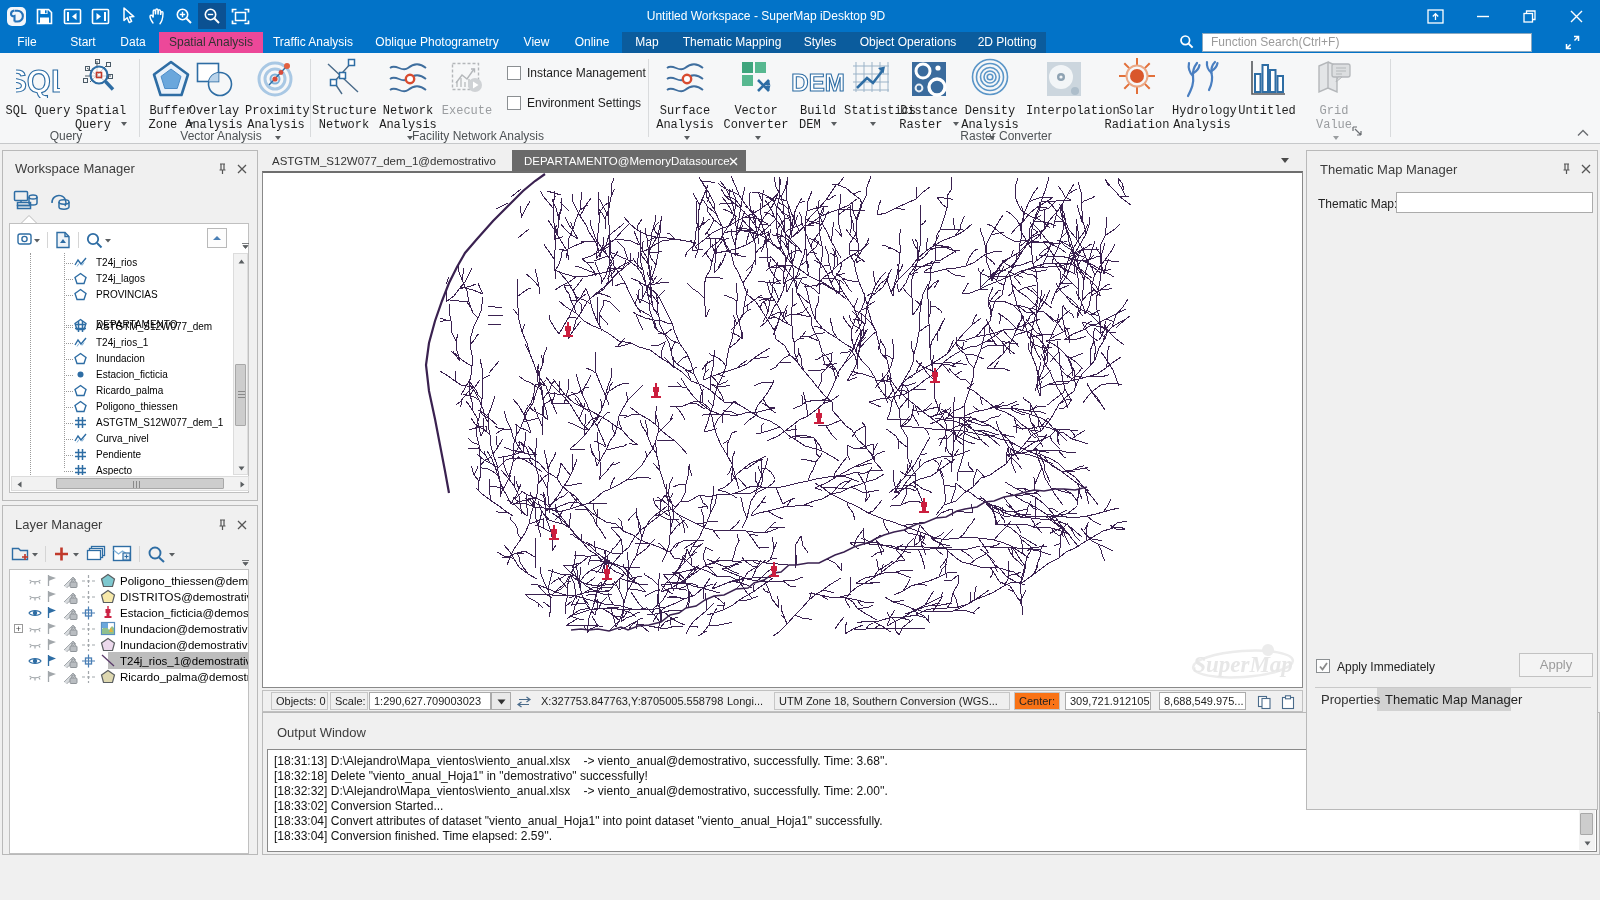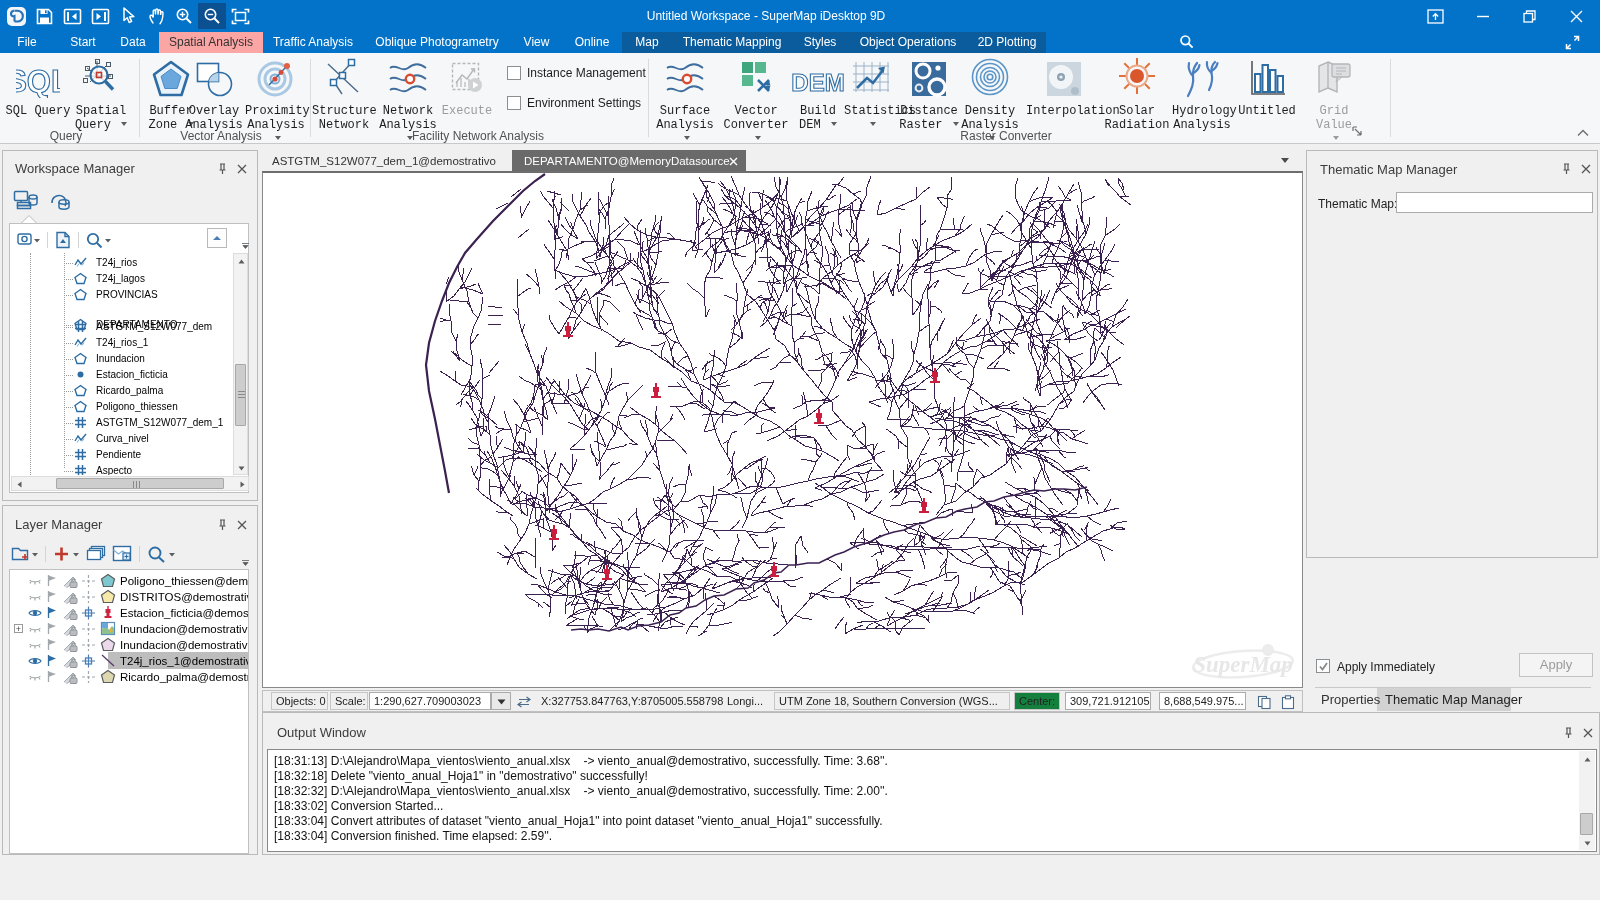--- a/index.html
+++ b/index.html
@@ -7,21 +7,21 @@
 .titlebar { position:absolute; left:0; top:0; width:1600px; height:32px; background:#0273c8; }
 .qat { position:absolute; top:2px; left:2px; height:28px; display:flex; align-items:center; }
 .qat .qi { width:28px; height:26px; display:flex; align-items:center; justify-content:center; }
 .qat .qi.pressed { background:#0b5192; }
 .title-text { position:absolute; top:0; left:0; width:1532px; height:32px; line-height:32px; text-align:center; color:#fff; font-size:12px; }
 .winbtns { position:absolute; right:0; top:0; height:32px; display:flex; }
 .winbtns .wb { width:47px; height:32px; display:flex; align-items:center; justify-content:center; }
 .tabrow { position:absolute; left:0; top:32px; width:1600px; height:21px; background:#0273c8; }
 .ctxbg { position:absolute; left:622px; top:0; width:424px; height:21px; background:#0b5c9d; }
 .rtab { position:absolute; top:0; height:21px; line-height:21px; color:#fff; font-size:12px; text-align:center; }
-.rtab.active { background:#fca5a5; color:#333; }
+.rtab.active { background:#ec4899; color:#333; }
 .fsearch { position:absolute; right:68px; top:1px; width:330px; height:19px; background:#fff; border:1px solid #8aa8c0; color:#9a9a9a; font-size:12px; line-height:17px; padding-left:8px; }
 .fsicon { position:absolute; right:406px; top:2px; }
 .fexp { position:absolute; right:20px; top:3px; }
 .ribbon { position:absolute; left:0; top:53px; width:1600px; height:91px; background:#f6f7f8; border-bottom:1px solid #c6c8ca; }
 .rsep { position:absolute; top:6px; width:1px; height:78px; background:#d9dbdd; }
 .rgl { position:absolute; top:76px; font-size:12px; color:#4e5255; text-align:center; }
 .rbtn { position:absolute; top:3px; text-align:center; font-size:12px; color:#1e1e1e; }
 .rbtn .ric { height:42px; display:flex; align-items:flex-end; justify-content:center; }
 .rbtn .rlb { margin-top:6px; line-height:14px;font-family:Liberation Mono, monospace; }
 .rbtn.dis { color:#9a9da0; }
@@ -140,20 +140,21 @@
  <div class="rtab" style="left:562px;width:60px;">Online</div>
  <div class="rtab" style="left:622px;width:50px;">Map</div>
  <div class="rtab" style="left:672px;width:120px;">Thematic Mapping</div>
  <div class="rtab" style="left:792px;width:56px;">Styles</div>
  <div class="rtab" style="left:848px;width:120px;">Object Operations</div>
  <div class="rtab" style="left:968px;width:78px;">2D Plotting</div>
  <div class="fsicon"><svg width="15" height="15" viewBox="0 0 15 15">
         <circle cx="6.3" cy="6.3" r="4.3" fill="none" stroke="#fff" stroke-width="1.7"></circle>
         <path d="M9.6 9.6 L13.6 13.6" stroke="#fff" stroke-width="2"></path>
       </svg></div>
+ <div class="fsearch">Function Search(Ctrl+F)</div>
  <div class="fexp"><svg width="15" height="15" viewBox="0 0 15 15">
         <path d="M9 1.5 h4.5 v4.5 M13.2 1.8 L9.5 5.5 M6 13.5 H1.5 V9 M1.8 13.2 L5.5 9.5" fill="none" stroke="#fff" stroke-width="1.5"></path>
       </svg></div>
 </div>
 <div class="ribbon">
  <div class="rbtn" style="left:2px;width:72px;">
       <div class="ric">
         <svg width="44" height="36" viewBox="0 0 44 36">
           <text x="22" y="30" text-anchor="middle" font-family="Liberation Sans" font-size="31" font-weight="bold" fill="#ffffff" stroke="#2e6da4" stroke-width="1.1">SQL</text>
         </svg>
@@ -862,21 +863,21 @@
  <svg style="position:absolute;left:234px;top:8px;" width="9" height="6" viewBox="0 0 9 6">
       <path d="M0.5 0.5 L4.5 5.5 L8.5 0.5 Z" fill="#333"></path>
     </svg>
  <svg style="position:absolute;left:253px;top:5px;" width="16" height="12" viewBox="0 0 16 12">
       <path d="M3 3.5 h10 M10.5 1 L14 3.5 L10.5 6" fill="none" stroke="#4a6b8a" stroke-width="1.2"></path>
       <path d="M13 8.5 h-10 M5.5 6 L2 8.5 L5.5 11" fill="none" stroke="#4a6b8a" stroke-width="1.2"></path>
     </svg>
  <div class="sseg" style="left:278px;">X:327753.847763,Y:8705005.558798</div>
  <div class="sseg" style="left:464px;">Longi...</div>
  <div class="sbox" style="left:511px;width:236px;background:#efefef;border-color:#c6c6c6;">UTM Zone 18, Southern Conversion (WGS...</div>
- <div class="sbox" style="left:751px;width:46px;background:#15803d;border-color:#c6c6c6;">Center:</div>
+ <div class="sbox" style="left:751px;width:46px;background:#f97316;border-color:#c6c6c6;">Center:</div>
  <div class="sbox" style="left:802px;width:86px;">309,721.912105</div>
  <div class="sbox" style="left:896px;width:87px;">8,688,549.975...</div>
  <svg style="position:absolute;left:994px;top:4px;" width="15" height="15" viewBox="0 0 15 15">
       <g fill="#fff" stroke="#4a6b8a" stroke-width="1.1">
         <rect x="1.5" y="1.5" width="8" height="10"></rect>
         <rect x="5" y="3.5" width="8" height="10"></rect>
       </g>
     </svg>
  <svg style="position:absolute;left:1018px;top:4px;" width="14" height="15" viewBox="0 0 14 15">
       <rect x="1.5" y="2.5" width="11" height="11" fill="#fff" stroke="#4a6b8a" stroke-width="1.1"></rect>
@@ -904,21 +905,21 @@
           <path d="M1.5 6.5 L4.5 2.5 L7.5 6.5 Z" fill="#5a5e61"></path>
         </svg>
    <div class="sbthumb" style="left:1px;top:62px;width:13px;height:22px;"></div>
    <svg style="position:absolute;left:4px;top:88px;" width="9" height="9" viewBox="0 0 9 9">
           <path d="M1.5 2.5 L4.5 6.5 L7.5 2.5 Z" fill="#5a5e61"></path>
         </svg>
   </div>
  </div>
 </div>
 
-<div class="panel" style="left:1306px;top:150px;width:292px;height:408px;">
+<div class="panel" style="left:1306px;top:150px;width:292px;height:660px;">
  <div style="position:absolute;left:13px;top:11px;" class="ptitle">Thematic Map Manager</div>
  <svg style="position:absolute;left:254px;top:12px;" width="11" height="12" viewBox="0 0 11 12">
       <path d="M3 1 h5 M4 1 v6 M7 1 v6 M2.5 7 h6 M5.5 7 v4" stroke="#555" stroke-width="1.2" fill="none"></path>
     </svg>
  <svg style="position:absolute;left:274px;top:13px;" width="10" height="10" viewBox="0 0 10 10">
       <path d="M1 1 L9 9 M9 1 L1 9" stroke="#555" stroke-width="1.3"></path>
     </svg>
  <div style="position:absolute;left:11px;top:46px;font-size:12px;color:#222;">Thematic Map:</div>
  <div style="position:absolute;left:89px;top:41px;width:197px;height:21px;background:#fff;border:1px solid #ababab;"></div>
  <div style="position:absolute;left:9px;top:508px;width:14px;height:14px;background:#fdfdfd;border:1px solid #8b8f92;"></div>

